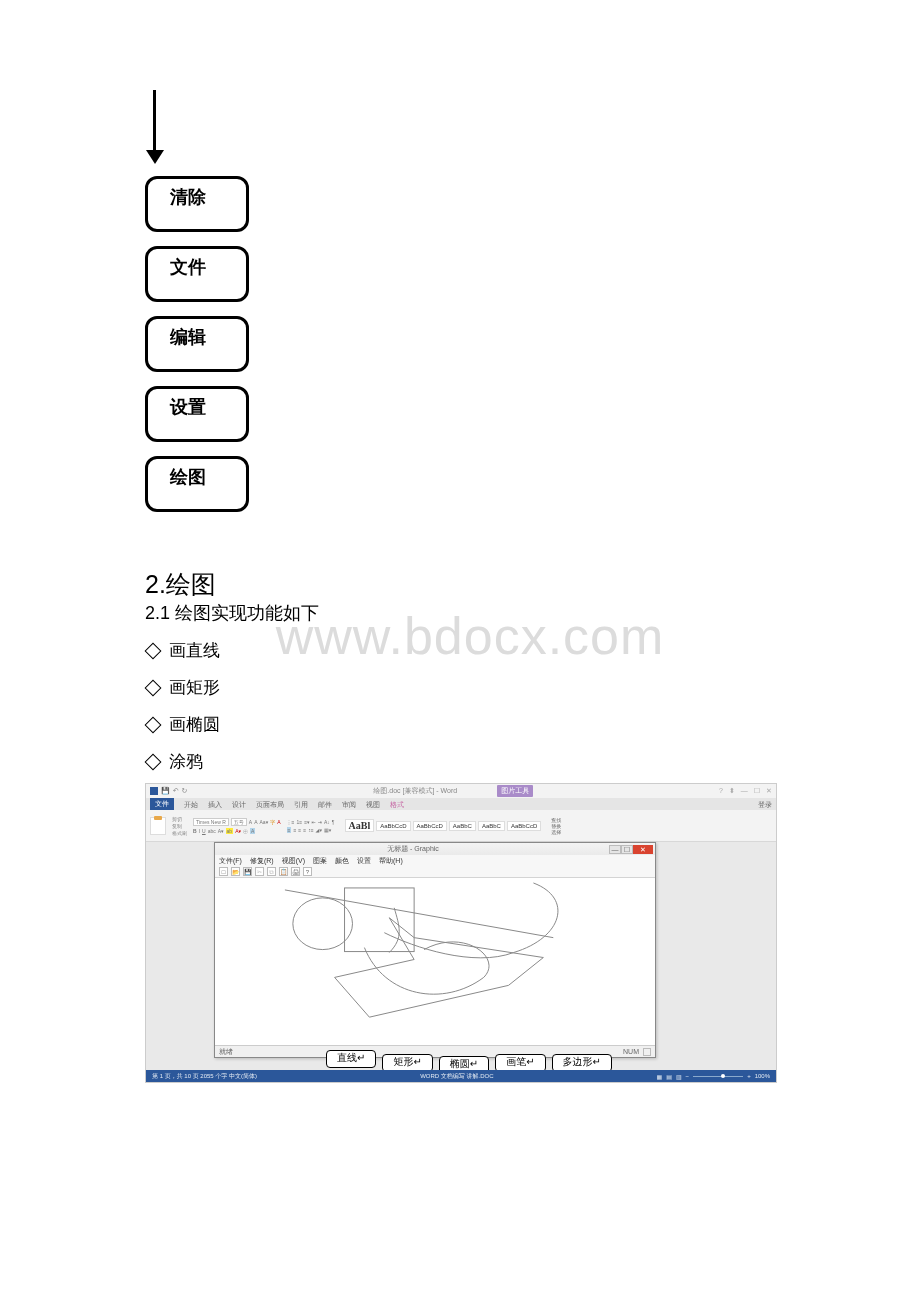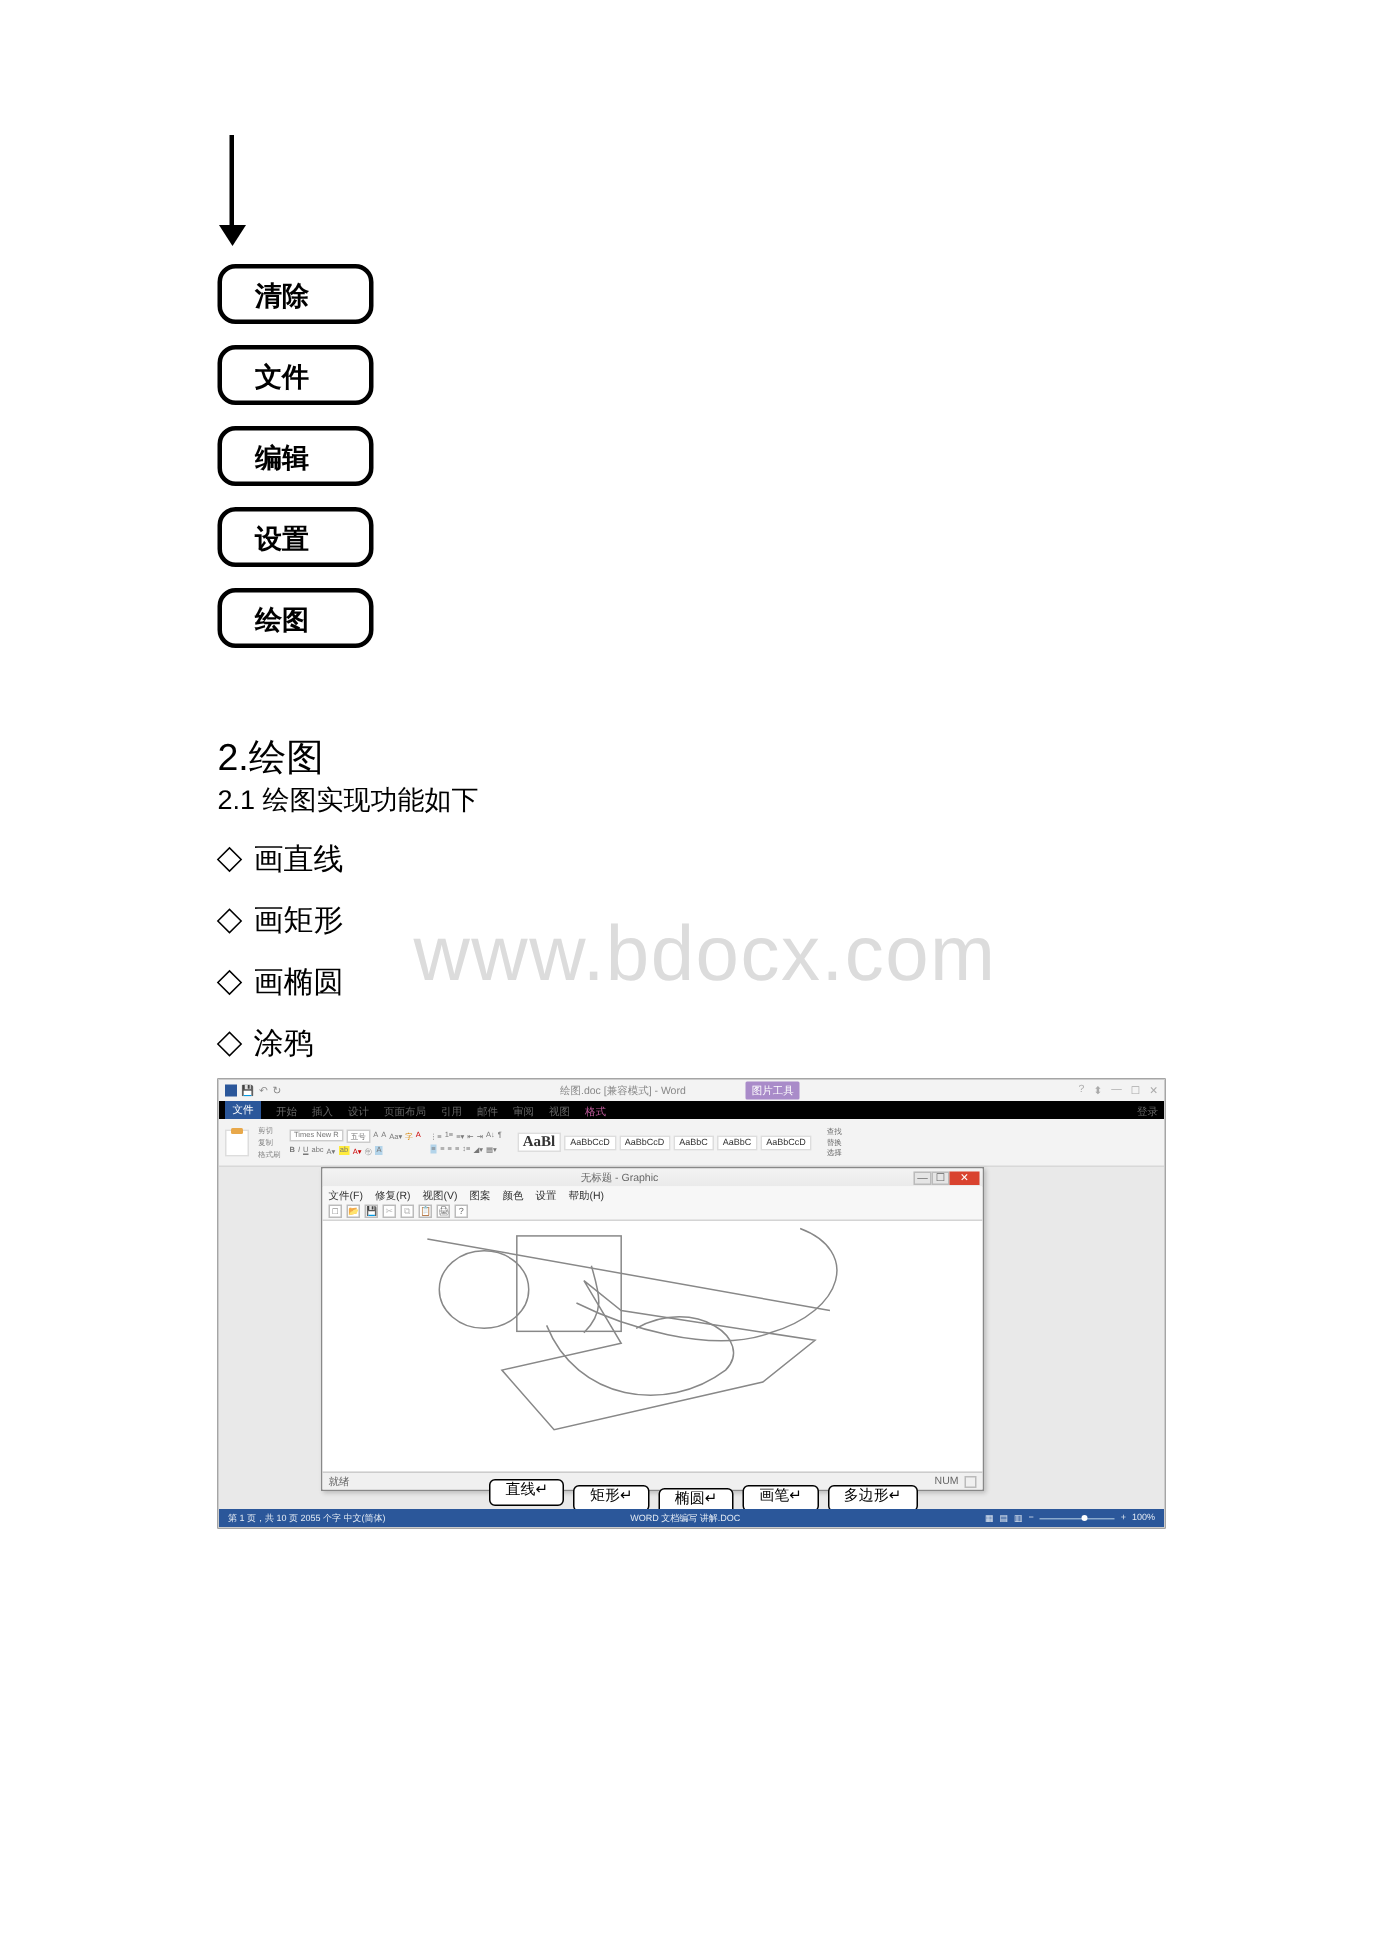--- a/index.html
+++ b/index.html
@@ -25,31 +25,31 @@
       bottom: -4px;
       left: -7px;
       width: 0; height: 0;
       border-left: 9px solid transparent;
       border-right: 9px solid transparent;
       border-top: 14px solid #000;
     }
     .box-stack { margin-top: 16px; }
     .box {
       width: 104px;
-      height: 40px;
+      height: 56px;
       border: 3px solid #000;
       border-radius: 12px;
       margin-bottom: 14px;
       font-weight: bold;
       font-size: 18px;
       padding: 6px 0 0 22px;
     }
     .section-h { font-size: 25px; margin-top: 56px; }
     .section-sub { font-size: 18px; }
-    .bullet-row { font-size: 20px; margin-top: 14px; display: flex; align-items: center; gap: 10px; }
+    .bullet-row { font-size: 17px; margin-top: 14px; display: flex; align-items: center; gap: 10px; }
     .diamond {
       display: inline-block;
       width: 12px; height: 12px;
       border: 1.5px solid #000;
       transform: rotate(45deg);
       margin-left: 2px;
     }
     .watermark {
       position: absolute;
       top: 606px;
@@ -65,21 +65,21 @@
       padding-left: 20px;
     }
     .content { position: relative; z-index: 1; }
     
     .screenshot {
       width: 632px;
       height: 300px;
       border: 1px solid #ccc;
       margin-top: 10px;
       position: relative;
-      background: #000000;
+      background: #e5e5e5;
     }
     
     .word-titlebar {
       height: 14px;
       background: #f3f3f3;
       display: flex;
       align-items: center;
       font-size: 7px;
       color: #888;
       padding: 0 4px;

